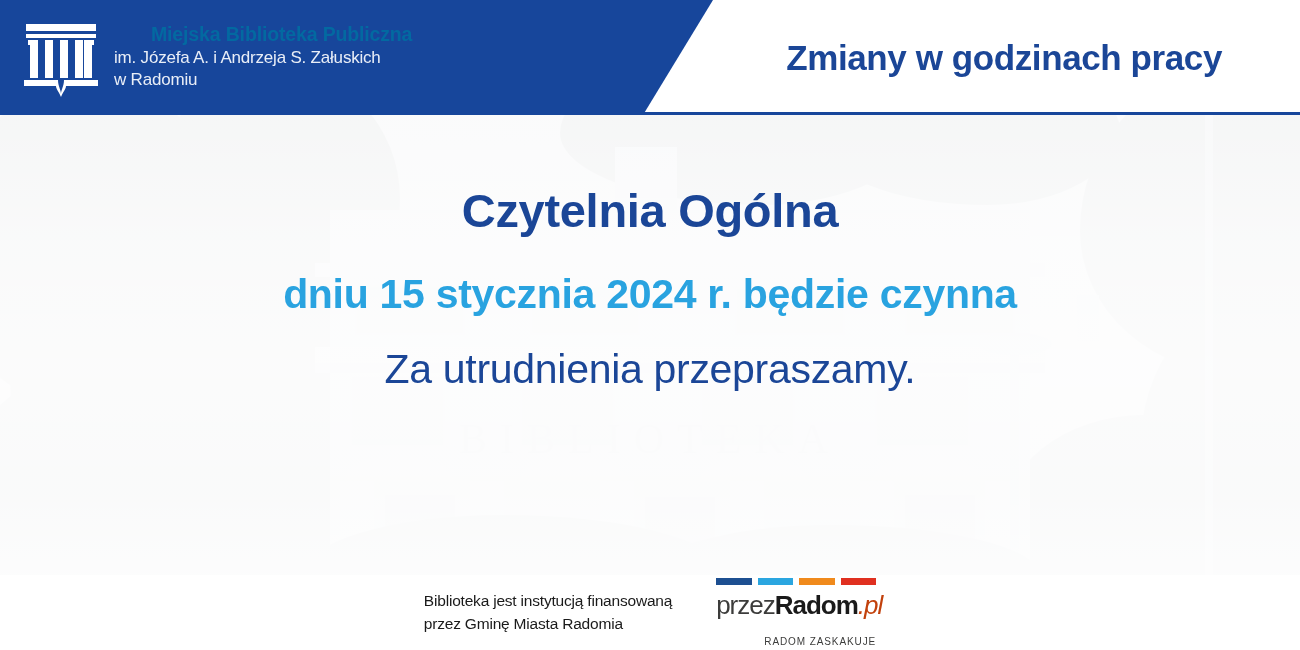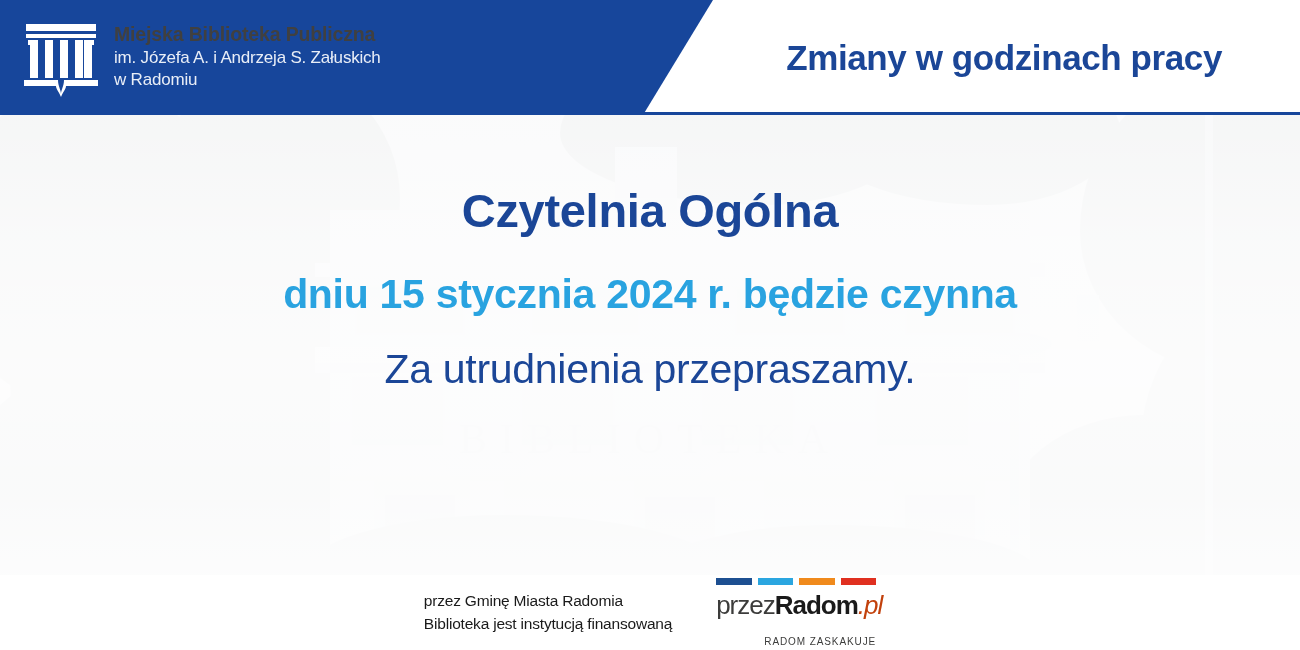--- a/index.html
+++ b/index.html
@@ -25,22 +25,22 @@
   }
   .logo-block {
     position:absolute; top:0; left:0; height:115px;
     display:flex; align-items:center; gap:14px; padding-left:22px;
   }
   .logo-mark {
     width:78px; height:80px; position:relative; flex:none;
   }
   .logo-text { display:flex; flex-direction:column; justify-content:center; }
   .logo-line1 {
-    color:#404040; font-size:19.5px; font-weight:bold;
-    letter-spacing:-0.15px; line-height:1.22; white-space:nowrap;
+    color:#0369a1; font-size:19.5px; font-weight:bold;
+    letter-spacing:-0.15px; line-height:1.22; white-space:nowrap;margin-left:37px;
   }
   .logo-line2, .logo-line3 {
     color:#e9eef7; font-size:17px; font-weight:400;
     letter-spacing:-0.2px; line-height:1.32; white-space:nowrap;
   }
   .header-title {
     position:absolute; top:0; right:0; height:115px;
     display:flex; align-items:center; padding-right:78px;
     color:#1b4697; font-size:35px; font-weight:bold;
     letter-spacing:-0.4px; white-space:nowrap;
@@ -242,22 +242,22 @@
       </div>
     </div>
 
     <div class="header-title">Zmiany w godzinach pracy</div>
 
     <div class="header-underline"></div>
   </div>
 
   <div class="footer">
     <div class="funding-text">
+      <div>Biblioteka jest instytucją finansowaną</div>
       <div>przez Gminę Miasta Radomia</div>
-      <div>Biblioteka jest instytucją finansowaną</div>
     </div>
 
     <div class="vr-logo">
       <div class="vr-bars">
         <span class="vr-bar" style="background:#1d4f91"></span>
         <span class="vr-bar" style="background:#2ba6e0"></span>
         <span class="vr-bar" style="background:#f08a1c"></span>
         <span class="vr-bar" style="background:#e03020"></span>
       </div>
       <div class="vr-word"><span>przez</span><b>Radom</b><span class="tld">.pl</span></div>

